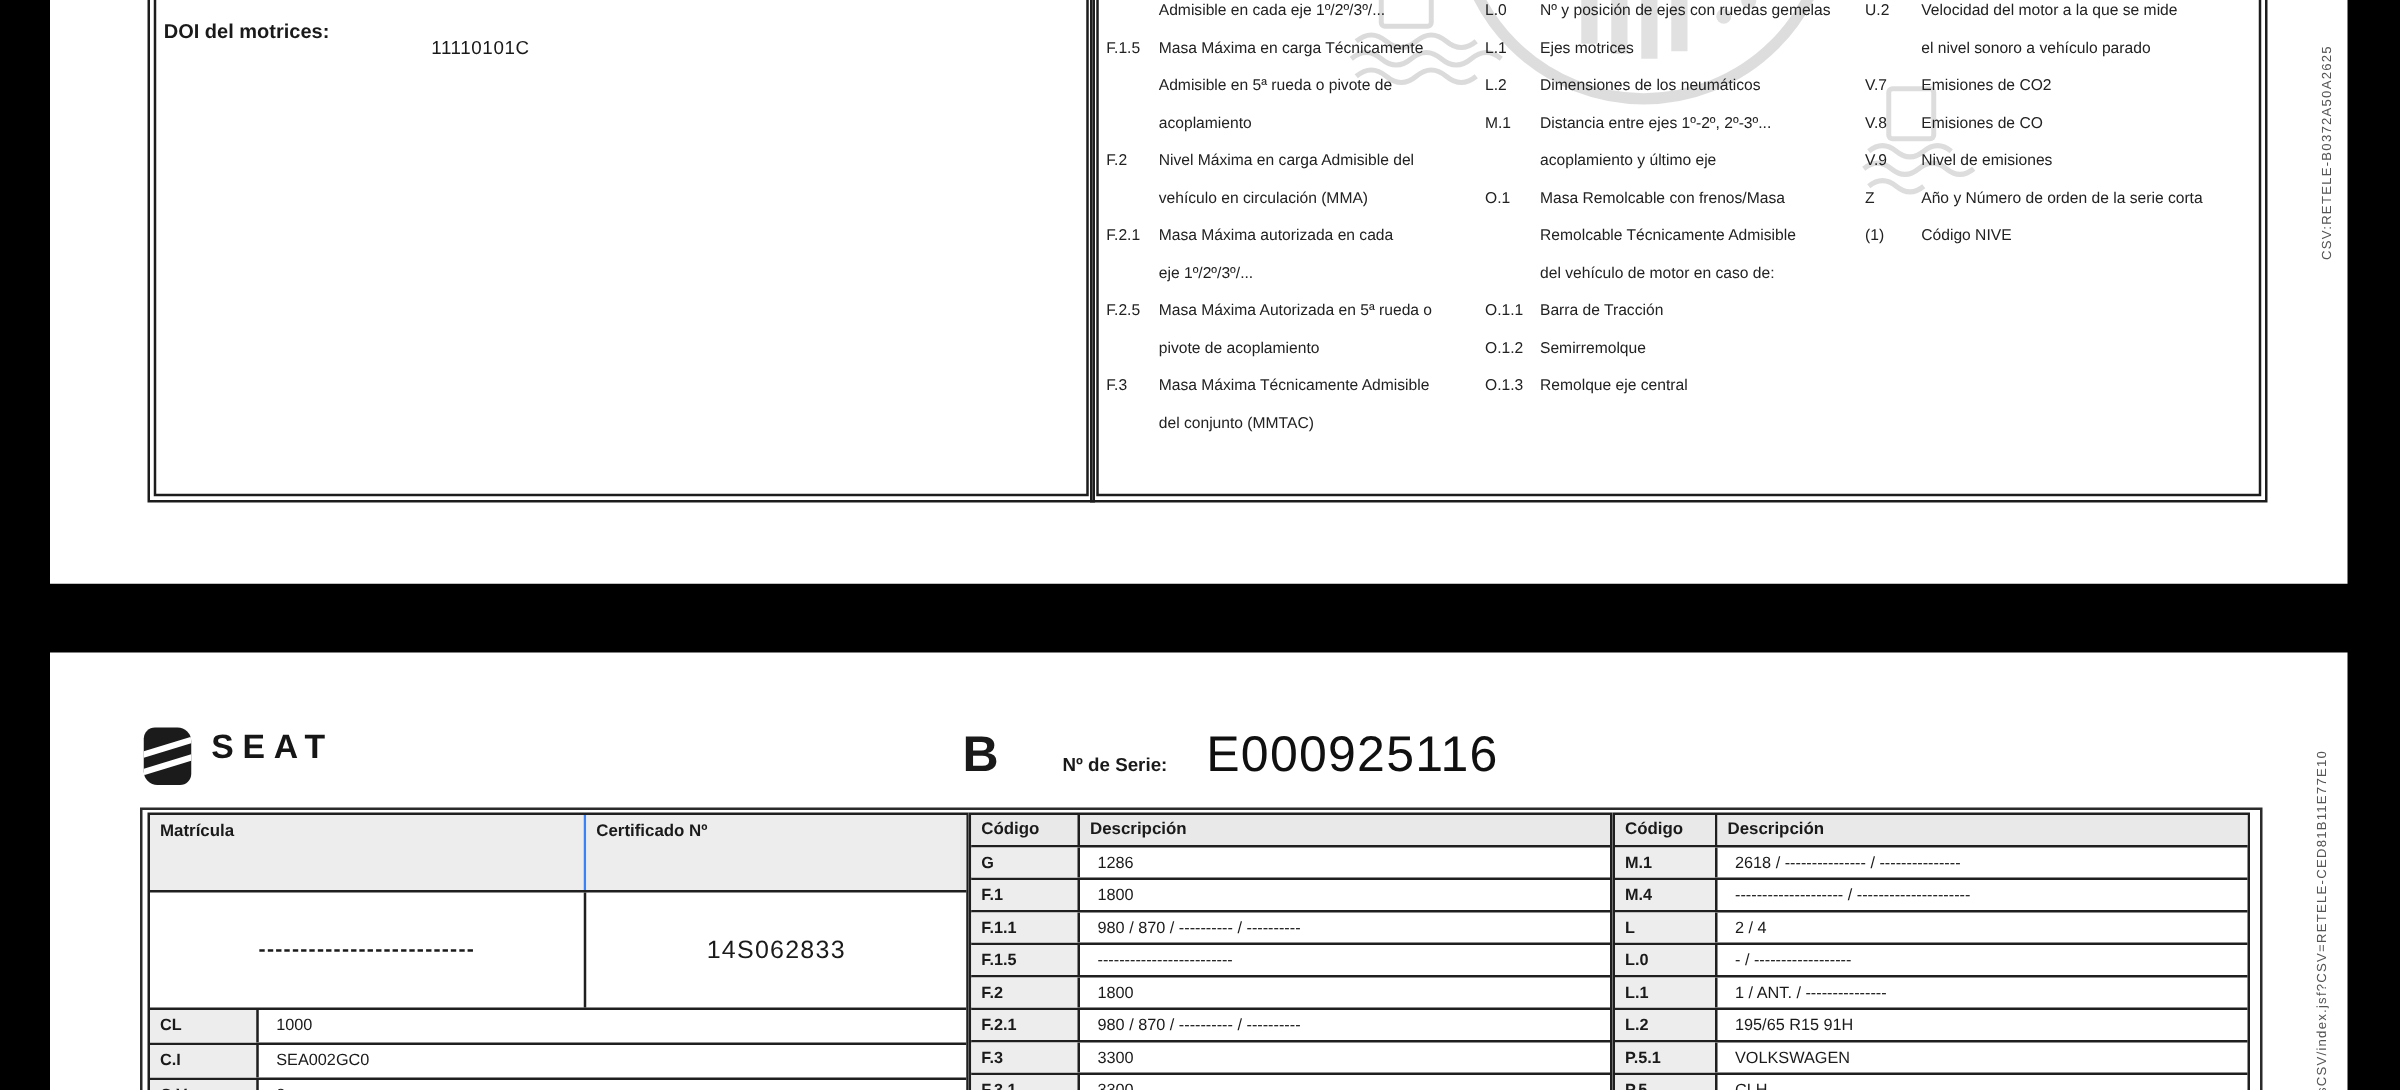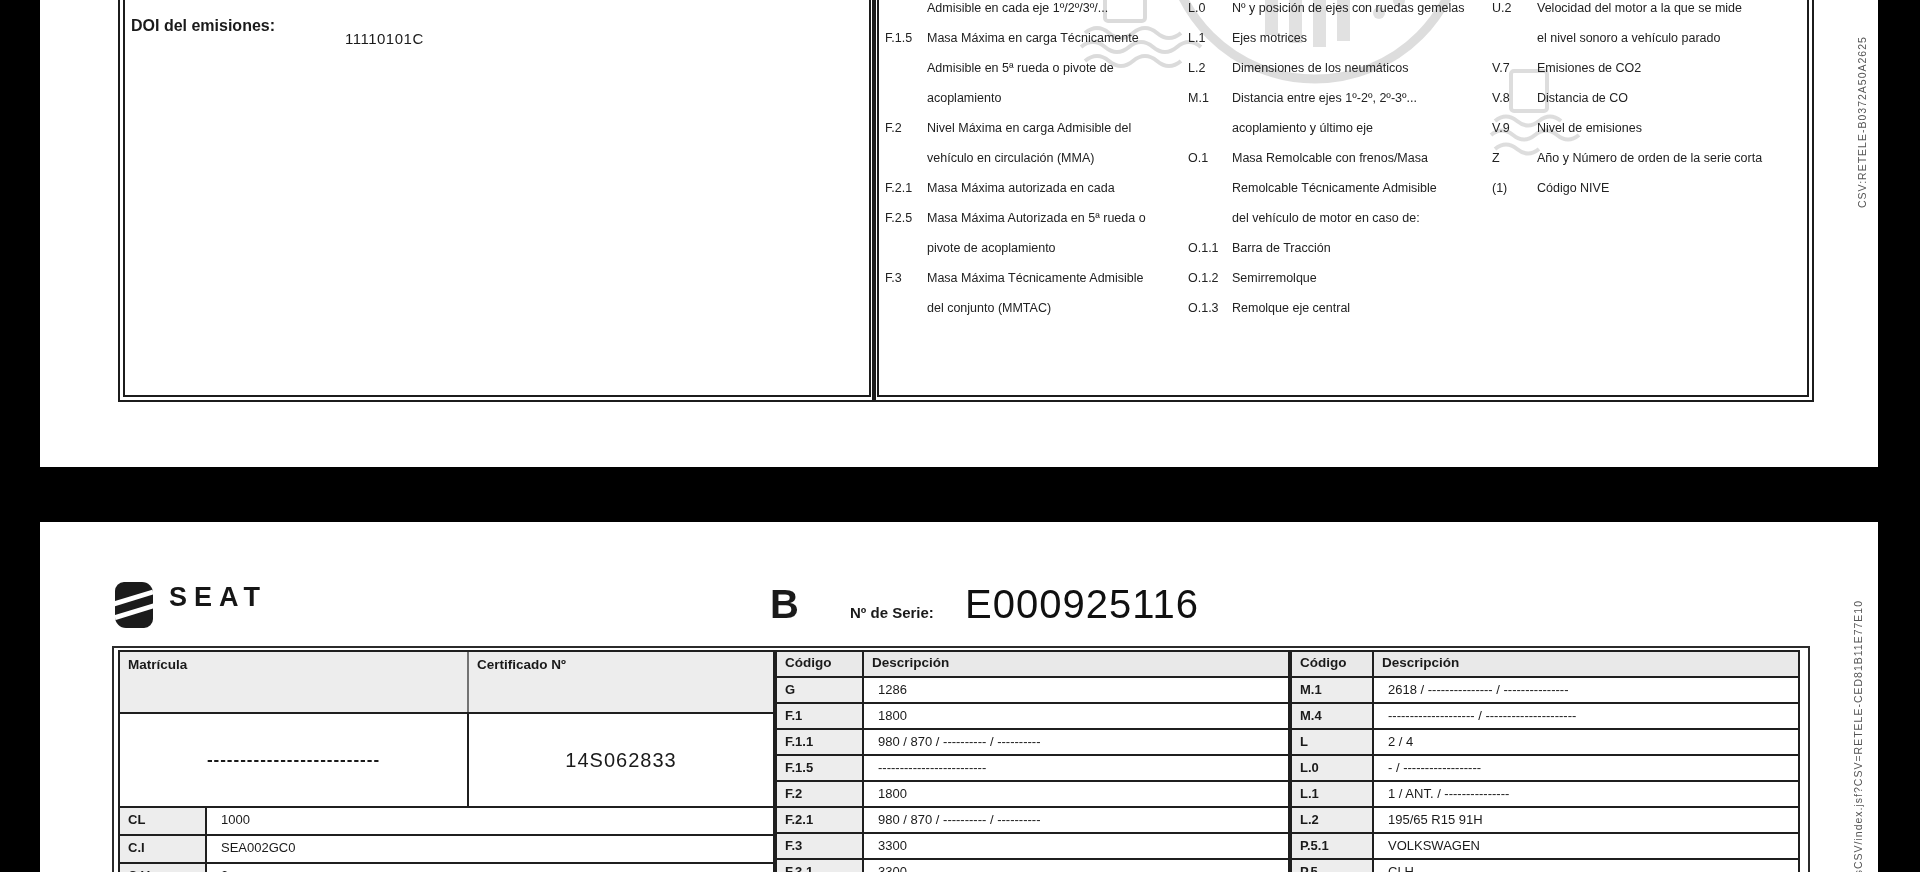--- a/index.html
+++ b/index.html
@@ -54,21 +54,21 @@
   
   .twrap{position:absolute;left:72px;top:124px;width:1694px;height:260px;
     border:2px solid #2b2b2b;background:transparent}
   .tblock{position:absolute;top:128px;background:#fff;border:2px solid #1f1f1f;box-sizing:border-box}
   .tb-left{left:78px;width:657px}
   .tb-mid{left:735px;width:515px}
   .tb-right{left:1250px;width:510px}
 
   .lhead{display:flex;height:60px;box-sizing:border-box}
   .lhead .cell{box-sizing:border-box;padding:5px 0 0 8px;font-size:13.5px;font-weight:bold;background:#ededed}
-  .lh1{width:349px;border-right:2px solid #737373}
+  .lh1{width:349px;border-right:2px solid #3b82f6}
   .lh2{flex:1}
   .lval{display:flex;height:94px;border-top:2px solid #1f1f1f;box-sizing:border-box}
   .lv1{width:349px;border-right:2px solid #1f1f1f;display:flex;align-items:center;justify-content:center;
     font-weight:bold;font-size:17px;letter-spacing:1px;box-sizing:border-box}
   .lv2{flex:1;display:flex;align-items:center;justify-content:center;font-size:20px;letter-spacing:1px}
 
   .trow{display:flex;height:28px;border-top:2px solid #1f1f1f;box-sizing:border-box;font-size:13px}
   .trow .code{box-sizing:border-box;background:#ededed;font-weight:bold;
     border-right:2px solid #1f1f1f;padding:4px 0 0 8px}
   .trow .val{flex:1;padding:4px 0 4px 14px;white-space:nowrap;overflow:hidden}
@@ -83,21 +83,21 @@
   .thead .cell:last-child{flex:1}
 </style>
 </head>
 <body>
 
 <div class="page page1">
 
   <div class="pbox left-box">
 
     <div class="doi-row">
-      <span class="doi-label">DOI del emisiones:</span>
+      <span class="doi-label">DOI del motrices:</span>
       <span class="doi-value">11110101C</span>
     </div>
   </div>
 
   <div class="pbox right-box">
     <svg class="wm" width="914" height="388" viewBox="0 0 914 388" style="left:0;top:0">
       <g stroke="#c9c9c9" fill="none" stroke-width="4">
         <rect x="226" y="-20" width="40" height="48" rx="3"></rect>
         <path d="M206,40 q12,-10 24,0 t24,0 t24,0 t24,0"></path>
         <path d="M202,54 q12,-10 24,0 t24,0 t24,0 t24,0 t24,0"></path>
@@ -124,20 +124,21 @@
       </g>
     </svg>
     <div class="lcol lcol-1">
         <div class="lrow"><span class="lcode"></span><span>Admisible en cada eje 1º/2º/3º/...</span></div>
         <div class="lrow"><span class="lcode">F.1.5</span><span>Masa Máxima en carga Técnicamente</span></div>
         <div class="lrow"><span class="lcode"></span><span>Admisible en 5ª rueda o pivote de</span></div>
         <div class="lrow"><span class="lcode"></span><span>acoplamiento</span></div>
         <div class="lrow"><span class="lcode">F.2</span><span>Nivel Máxima en carga Admisible del</span></div>
         <div class="lrow"><span class="lcode"></span><span>vehículo en circulación (MMA)</span></div>
         <div class="lrow"><span class="lcode">F.2.1</span><span>Masa Máxima autorizada en cada</span></div>
+        <div class="lrow"><span class="lcode"></span><span>eje 1º/2º/3º/...</span></div>
         <div class="lrow"><span class="lcode">F.2.5</span><span>Masa Máxima Autorizada en 5ª rueda o</span></div>
         <div class="lrow"><span class="lcode"></span><span>pivote de acoplamiento</span></div>
         <div class="lrow"><span class="lcode">F.3</span><span>Masa Máxima Técnicamente Admisible</span></div>
         <div class="lrow"><span class="lcode"></span><span>del conjunto (MMTAC)</span></div>
       </div>
     <div class="lcol lcol-2">
         <div class="lrow"><span class="lcode">L.0</span><span>Nº y posición de ejes con ruedas gemelas</span></div>
         <div class="lrow"><span class="lcode">L.1</span><span>Ejes motrices</span></div>
         <div class="lrow"><span class="lcode">L.2</span><span>Dimensiones de los neumáticos</span></div>
         <div class="lrow"><span class="lcode">M.1</span><span>Distancia entre ejes 1º-2º, 2º-3º...</span></div>
@@ -146,21 +147,21 @@
         <div class="lrow"><span class="lcode"></span><span>Remolcable Técnicamente Admisible</span></div>
         <div class="lrow"><span class="lcode"></span><span>del vehículo de motor en caso de:</span></div>
         <div class="lrow"><span class="lcode">O.1.1</span><span>Barra de Tracción</span></div>
         <div class="lrow"><span class="lcode">O.1.2</span><span>Semirremolque</span></div>
         <div class="lrow"><span class="lcode">O.1.3</span><span>Remolque eje central</span></div>
       </div>
     <div class="lcol lcol-3">
         <div class="lrow"><span class="lcode">U.2</span><span>Velocidad del motor a la que se mide</span></div>
         <div class="lrow"><span class="lcode"></span><span>el nivel sonoro a vehículo parado</span></div>
         <div class="lrow"><span class="lcode">V.7</span><span>Emisiones de CO2</span></div>
-        <div class="lrow"><span class="lcode">V.8</span><span>Distancia de CO</span></div>
+        <div class="lrow"><span class="lcode">V.8</span><span>Emisiones de CO</span></div>
         <div class="lrow"><span class="lcode">V.9</span><span>Nivel de emisiones</span></div>
         <div class="lrow"><span class="lcode">Z</span><span>Año y Número de orden de la serie corta</span></div>
         <div class="lrow"><span class="lcode">(1)</span><span>Código NIVE</span></div>
       </div>
   </div>
 
   <div class="vtext vtext1">CSV:RETELE-B0372A50A2625</div>
 </div>
 
 <div class="page page2">

